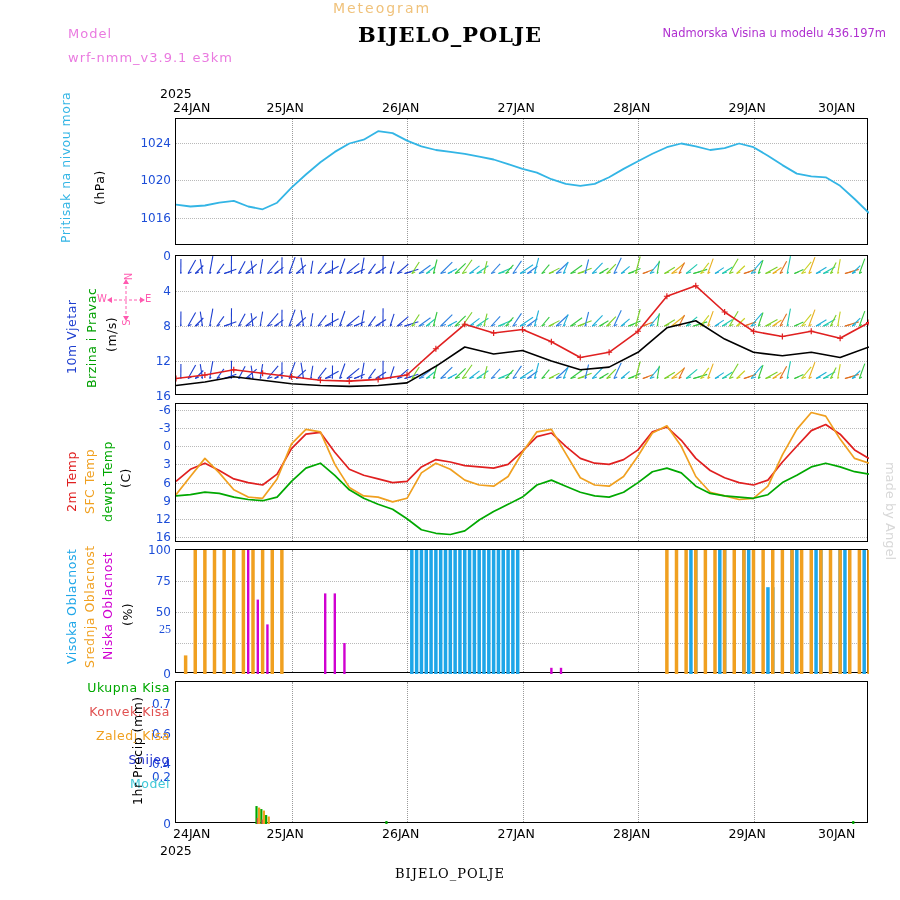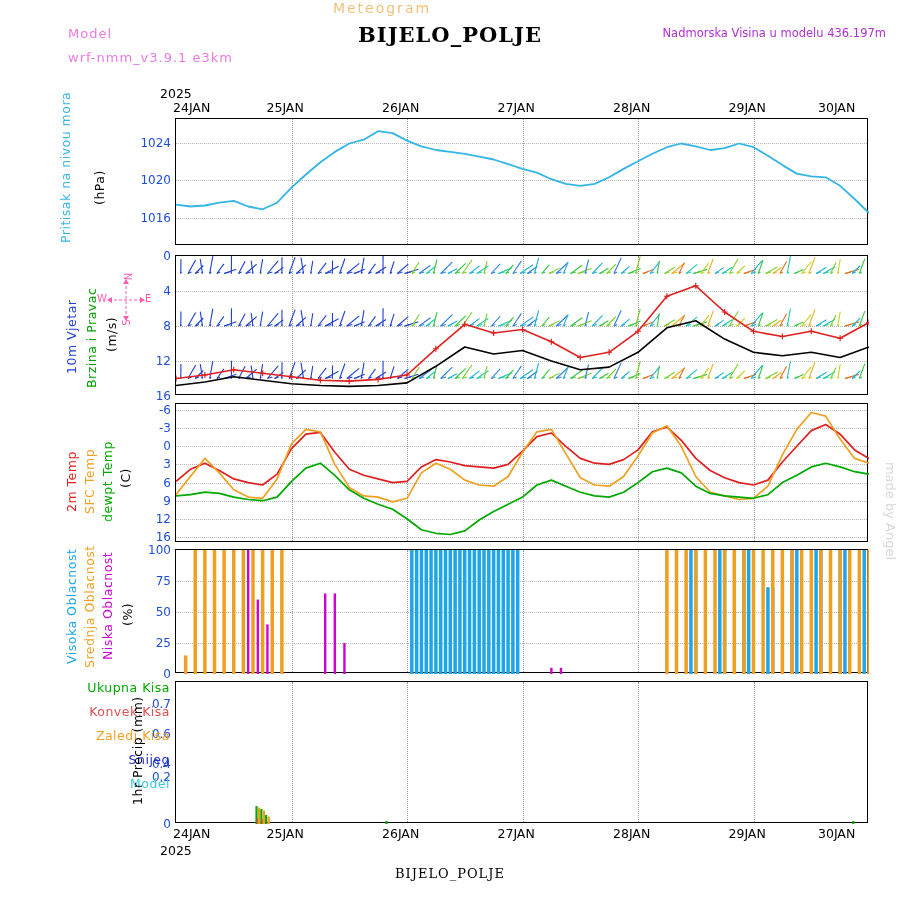--- a/index.html
+++ b/index.html
@@ -751,21 +751,21 @@
   </div>
 <div class="abs panel" id="panel-clouds" style="left: 175px; top: 549px; width: 693px; height: 124px;">
     <div class="gridline" style="left: 115.5px;"></div>
     <div class="gridline" style="left: 231px;"></div>
     <div class="gridline" style="left: 346.5px;"></div>
     <div class="gridline" style="left: 462px;"></div>
     <div class="gridline" style="left: 577.5px;"></div>
     <div class="ytick" style="top: 0px;">100</div>
     <div class="ytick" style="top: 31px;">75</div>
     <div class="ytick" style="top: 62px;">50</div>
-    <div class="ytick" style="top: 93px;">25</div>
+    <div class="ytick" style="top: 79px; font-family: Liberation Serif, serif;">25</div>
     <div class="ytick" style="top: 124px;">0</div>
     <div class="hgrid" style="top: 93px;"></div>
     <div class="hgrid" style="top: 62px;"></div>
     <div class="hgrid" style="top: 31px;"></div>
     <svg width="693" height="124" style="position: absolute; left: 0px; top: 0px;">
       <line x1="235.8125" x2="235.8125" y1="124" y2="0" stroke="#1ea6e8" stroke-width="3.5"></line>
       <line x1="240.625" x2="240.625" y1="124" y2="0" stroke="#1ea6e8" stroke-width="3.5"></line>
       <line x1="245.4375" x2="245.4375" y1="124" y2="0" stroke="#1ea6e8" stroke-width="3.5"></line>
       <line x1="250.25" x2="250.25" y1="124" y2="0" stroke="#1ea6e8" stroke-width="3.5"></line>
       <line x1="255.06250000000003" x2="255.06250000000003" y1="124" y2="0" stroke="#1ea6e8" stroke-width="3.5"></line>

